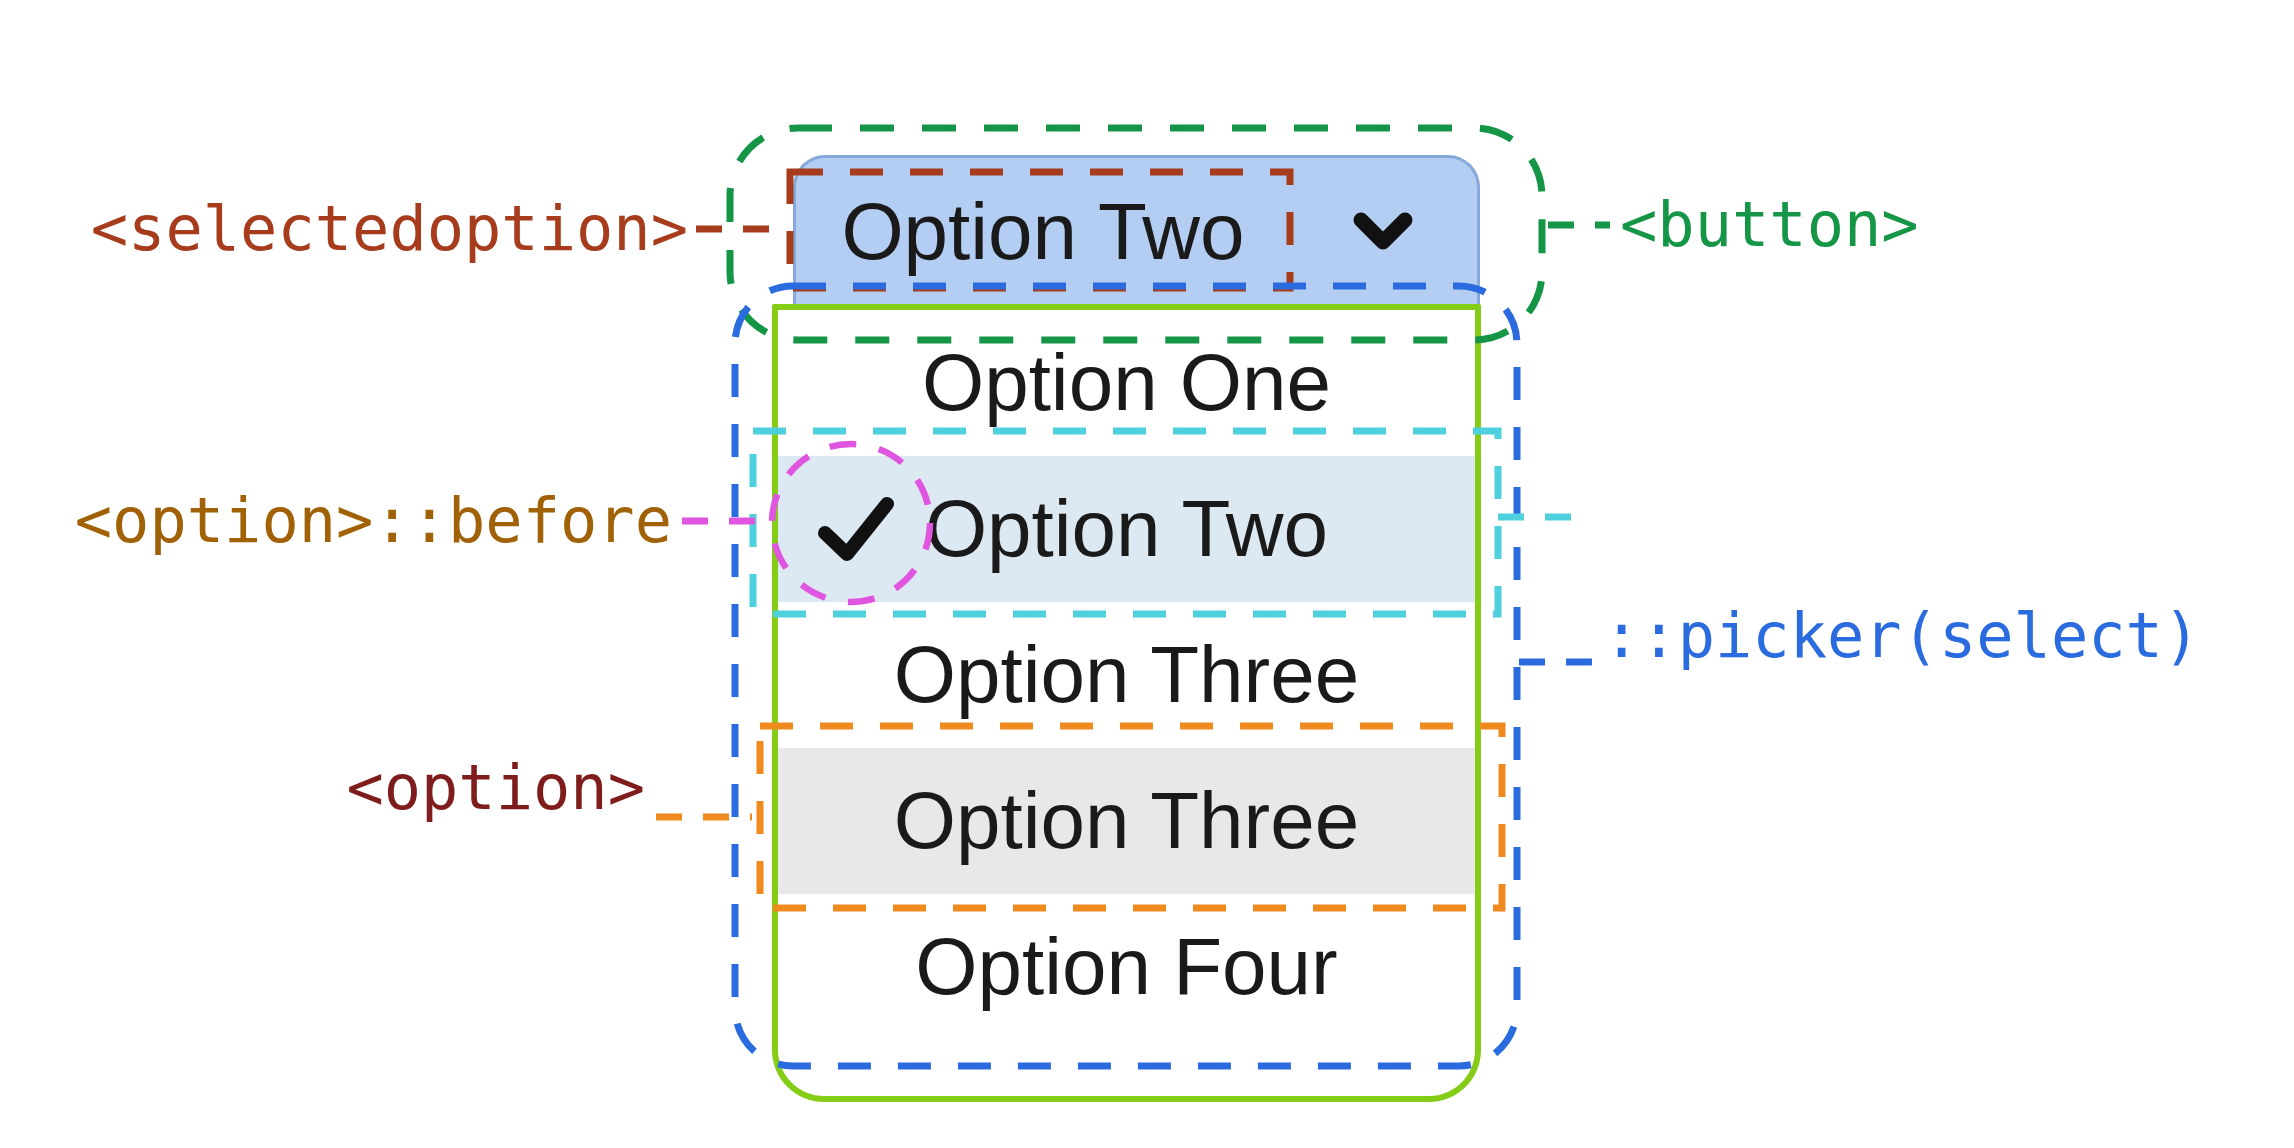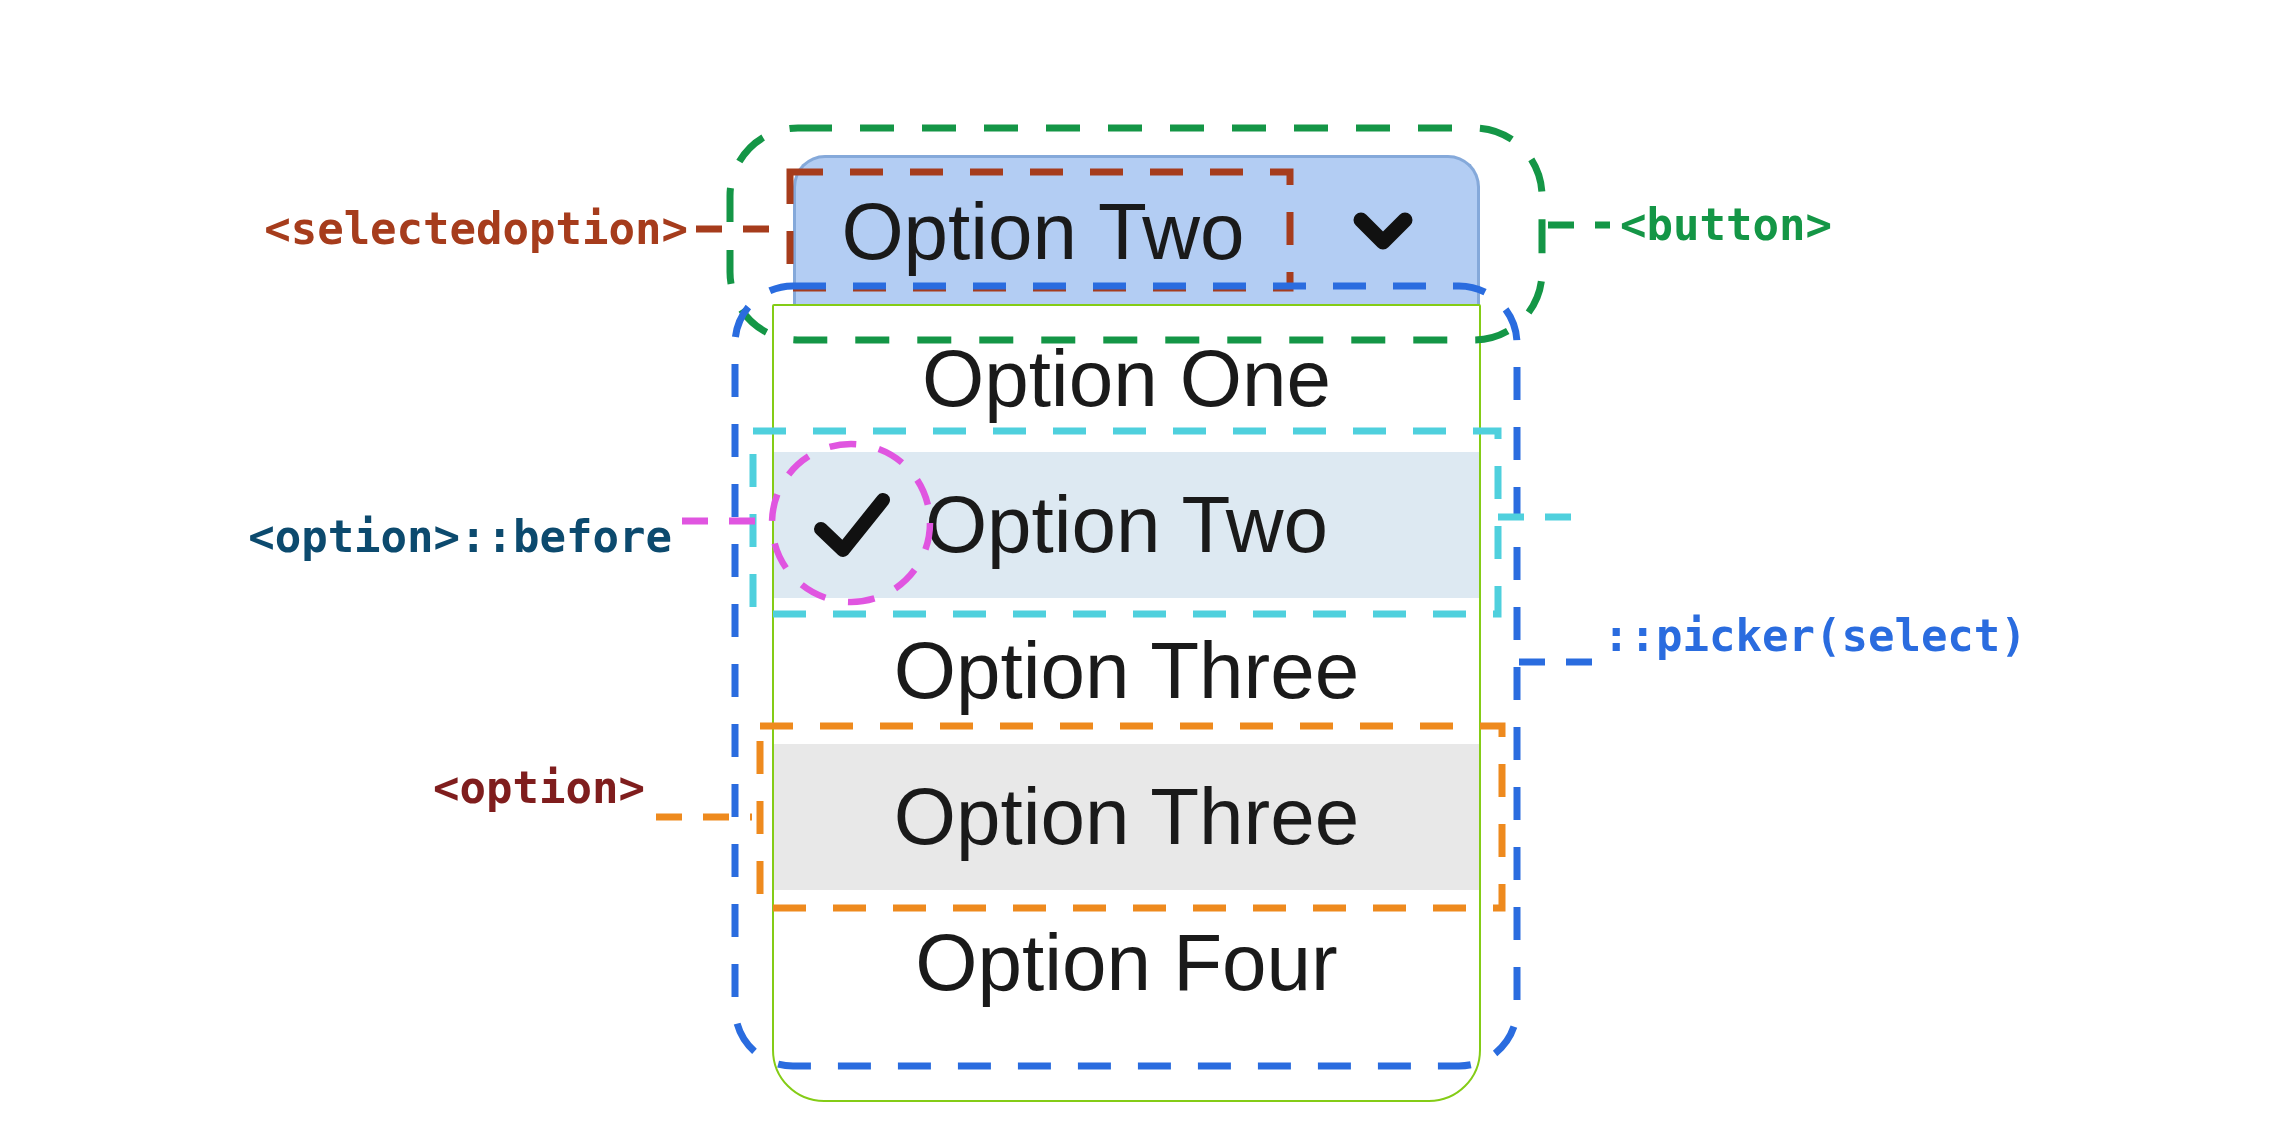--- a/index.html
+++ b/index.html
@@ -22,45 +22,45 @@
     position:absolute;left:0;top:0;width:494px;height:100%;
     display:flex;align-items:center;justify-content:center;
     font-size:80px;color:#1a1a1a;white-space:nowrap;
   }
   .chevron{
     position:absolute;left:556px;top:50%;transform:translateY(-50%);
   }
   .picker{
     position:absolute;left:772px;top:304px;width:709px;height:798px;
     background:#ffffff;
-    border:2px solid #84cc16;
+    border:6px solid #84cc16;
     border-radius:2px 2px 52px 52px;
     box-sizing:border-box;
     overflow:hidden;
   }
   .opt{
     position:relative;height:146px;
     display:flex;align-items:center;justify-content:center;
     font-size:80px;color:#1a1a1a;white-space:nowrap;
   }
   .opt.checked{background:#dde9f2;}
   .opt.hover{background:#e8e8e8;}
   .check{
     position:absolute;left:38px;top:50%;transform:translateY(-50%);
   }
   
   .lbl{
     position:absolute;
     font-family:"DejaVu Sans Mono","Liberation Mono",monospace;
-    font-weight:bold;font-size:44px;line-height:1;
+    font-weight:normal;font-size:62px;line-height:1;
     white-space:nowrap;transform:translateY(-50%);
   }
   .lbl-selectedoption{right:1606px;top:229px;color:#a63c1c;}
   .lbl-button{left:1620px;top:225px;color:#149646;}
-  .lbl-option-before{right:1622px;top:537px;color:#0c4a6e;margin-left:48px;}
+  .lbl-option-before{right:1622px;top:521px;color:#a16207;margin-left:48px;}
   .lbl-option-checked{left:1580px;top:517px;color:#4fd0dd;}
   .lbl-picker{left:1603px;top:636px;color:#2a6cdf;}
   .lbl-option{right:1649px;top:788px;color:#7f1d1d;}
   
   .overlay{position:absolute;left:0;top:0;pointer-events:none;}
 </style>
 </head>
 <body>
 
 <div class="stage">

